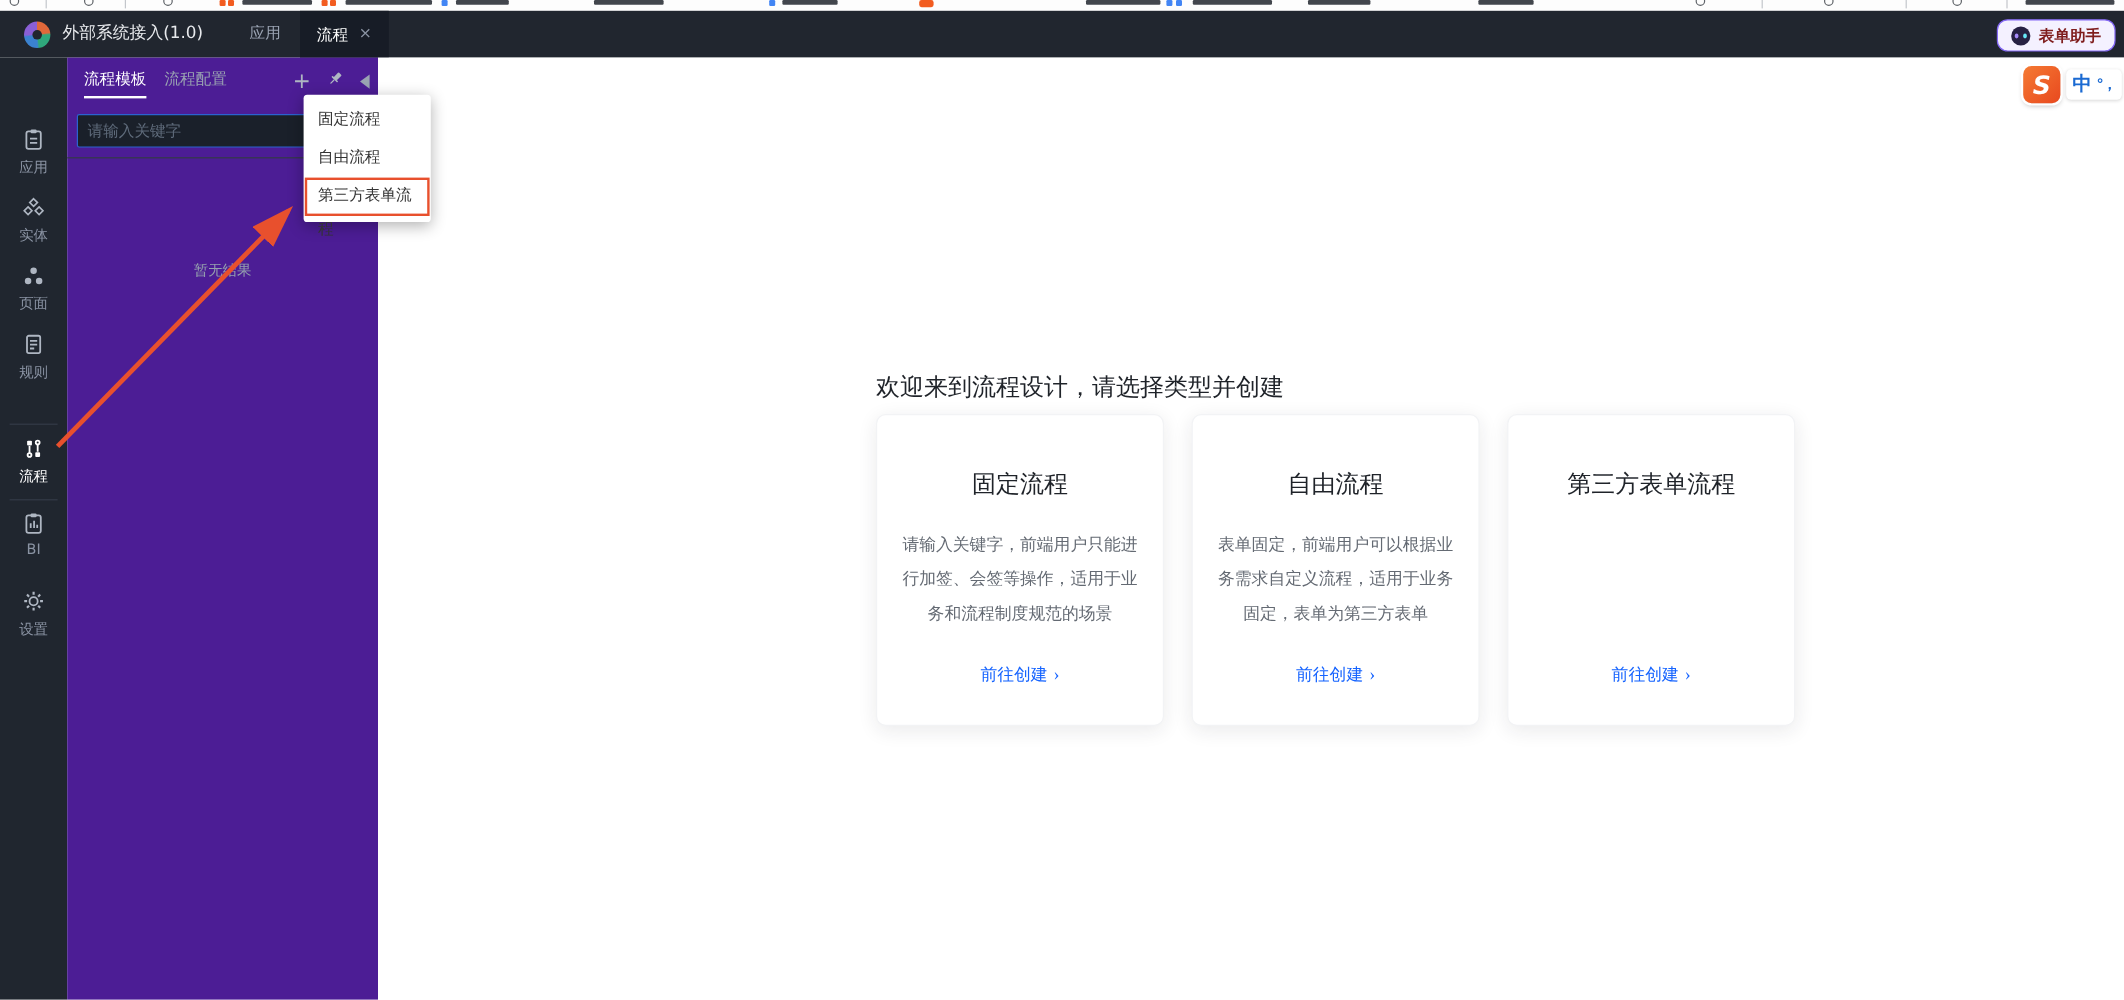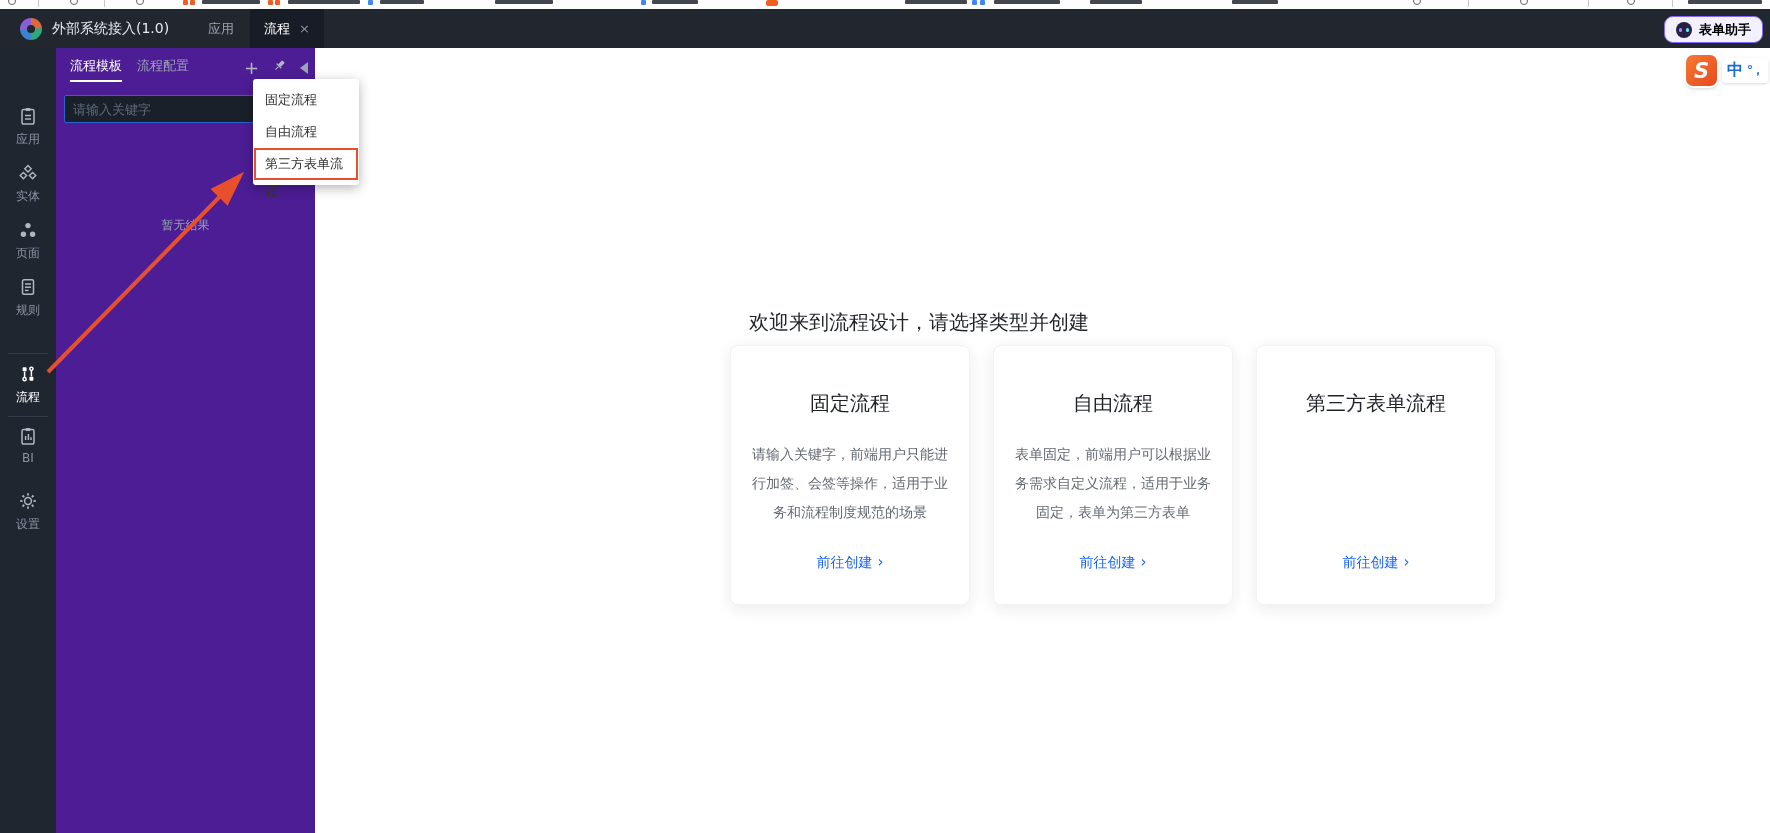--- a/index.html
+++ b/index.html
@@ -24,21 +24,21 @@
   .header-title { position:absolute; left:52px; top:0; height:39px; line-height:39px;
     color:#e8eaed; font-size:14px; }
   .tab-app { position:absolute; left:196px; top:0; height:39px; line-height:39px;
     color:#9aa3b2; font-size:13px; padding:0 12px; }
   .tab-flow { position:absolute; left:250px; top:0; height:39px; background:#171c26;
     display:flex; align-items:center; gap:9px; padding:0 14px; color:#fff; font-size:13px; }
   .tab-flow .close { color:#8a93a3; font-size:13px; }
 
   .assistant-btn { position:absolute; left:1664px; top:16px; height:27px; z-index:8;
     display:flex; align-items:center; gap:7px; padding:0 11px; border-radius:9px;
-    background:#f4f1ff; border:1.5px solid #8468f5; color:#000000; font-size:13px; font-weight:bold; }
+    background:#f4f1ff; border:1.5px solid #8468f5; color:#7f1d1d; font-size:13px; font-weight:bold; }
   .bot-face { width:16px; height:16px; border-radius:50%; background:#272143; position:relative; }
   .bot-face::before { content:""; position:absolute; left:3px; top:6px; width:3px; height:4px;
     border-radius:2px; background:#a78bfa; }
   .bot-face::after { content:""; position:absolute; right:3px; top:6px; width:3px; height:4px;
     border-radius:2px; background:#67e8f9; }
 
   
   .ime { position:absolute; left:1686px; top:55px; z-index:4; display:flex; align-items:center; gap:5px; }
   .sogou-s { width:31px; height:31px; border-radius:7px;
     background:linear-gradient(135deg,#f57a33,#e8491f); color:#fff; font-size:21px; font-weight:bold;
@@ -84,29 +84,29 @@
   .menu { position:absolute; left:253px; top:79px; width:106px; background:#fff; border-radius:3px;
     box-shadow:0 3px 12px rgba(0,0,0,.3); padding:5px 0; z-index:6; }
   .menu-item { height:32px; line-height:32px; padding:0 12px; font-size:13px; color:#333; }
   .menu-item.hl { margin:0 1px; border:2px solid #e8502d; line-height:28px; height:32px; padding:0 9px; }
 
   
   .anno { position:absolute; left:0; top:0; width:1770px; height:833px; z-index:7; pointer-events:none; }
 
   
   .main { position:absolute; left:315px; top:48px; width:1455px; height:785px; background:#fff; }
-  .welcome { position:absolute; left:415px; top:261px; font-size:20px; color:#1f2329; font-weight:500;margin-left:19px; }
+  .welcome { position:absolute; left:415px; top:261px; font-size:20px; color:#1f2329; font-weight:500; }
   .cards { position:absolute; left:415px; top:297px; display:flex; gap:23px; }
   .card { position:relative; width:240px; height:260px; background:#fff; border-radius:8px;
     border:1px solid #f2f3f5; box-shadow:0 4px 16px rgba(31,35,41,.09); padding:30px 19px 0;
     text-align:center; }
   .card-title { font-size:20px; color:#1f2329; font-weight:500; margin-top:14px; }
   .card-desc { font-size:14px; color:#646a73; line-height:29px; margin-top:23px; }
   .card-cta { position:absolute; bottom:32px; left:0; width:100%; text-align:center;
-    color:#1664ff; font-size:14px; cursor:pointer; }
+    color:#1664ff; font-size:14px; cursor:pointer;font-family:Liberation Serif, serif; }
   .card-cta .chev { margin-left:5px; font-size:15px; }
 </style>
 </head>
 <body>
 
 <div class="bm-strip">
   <span class="frag globe" style="left:8px"></span>
   <span class="frag sep" style="left:38px"></span>
   <span class="frag globe" style="left:70px"></span>
   <span class="frag sep" style="left:104px"></span>

